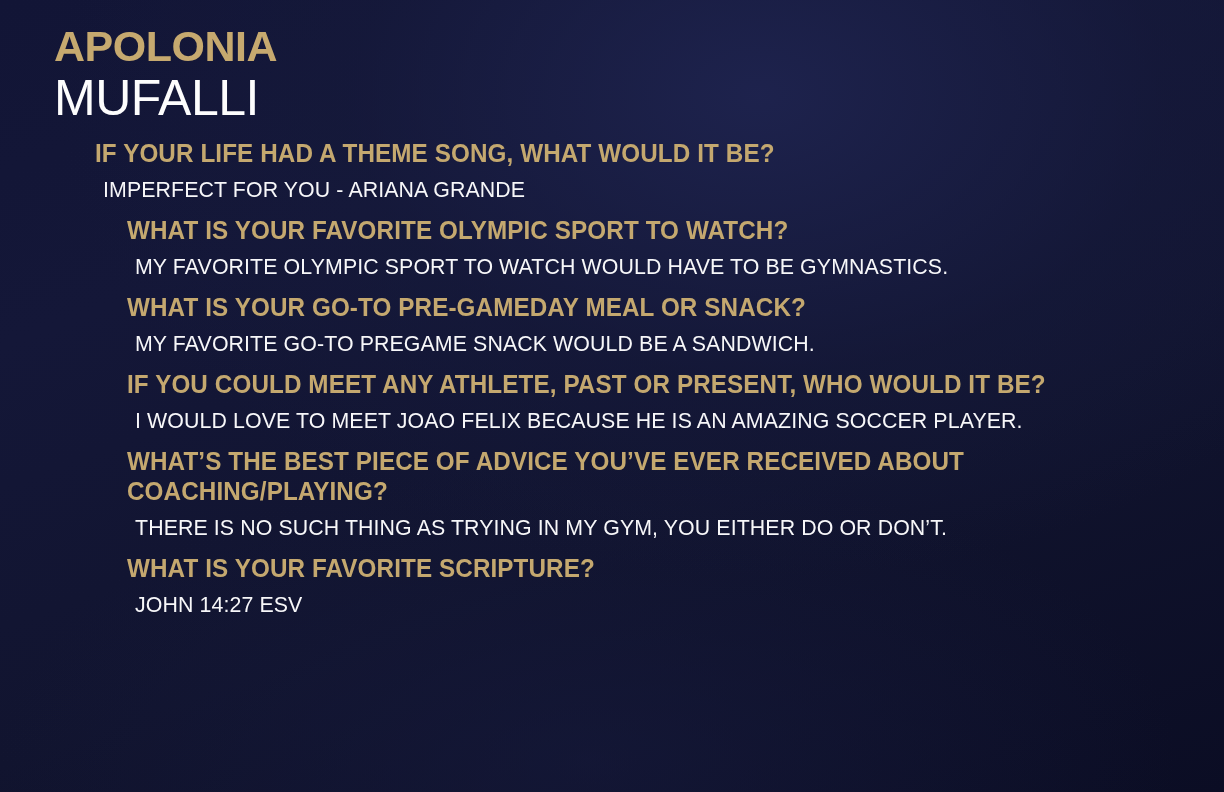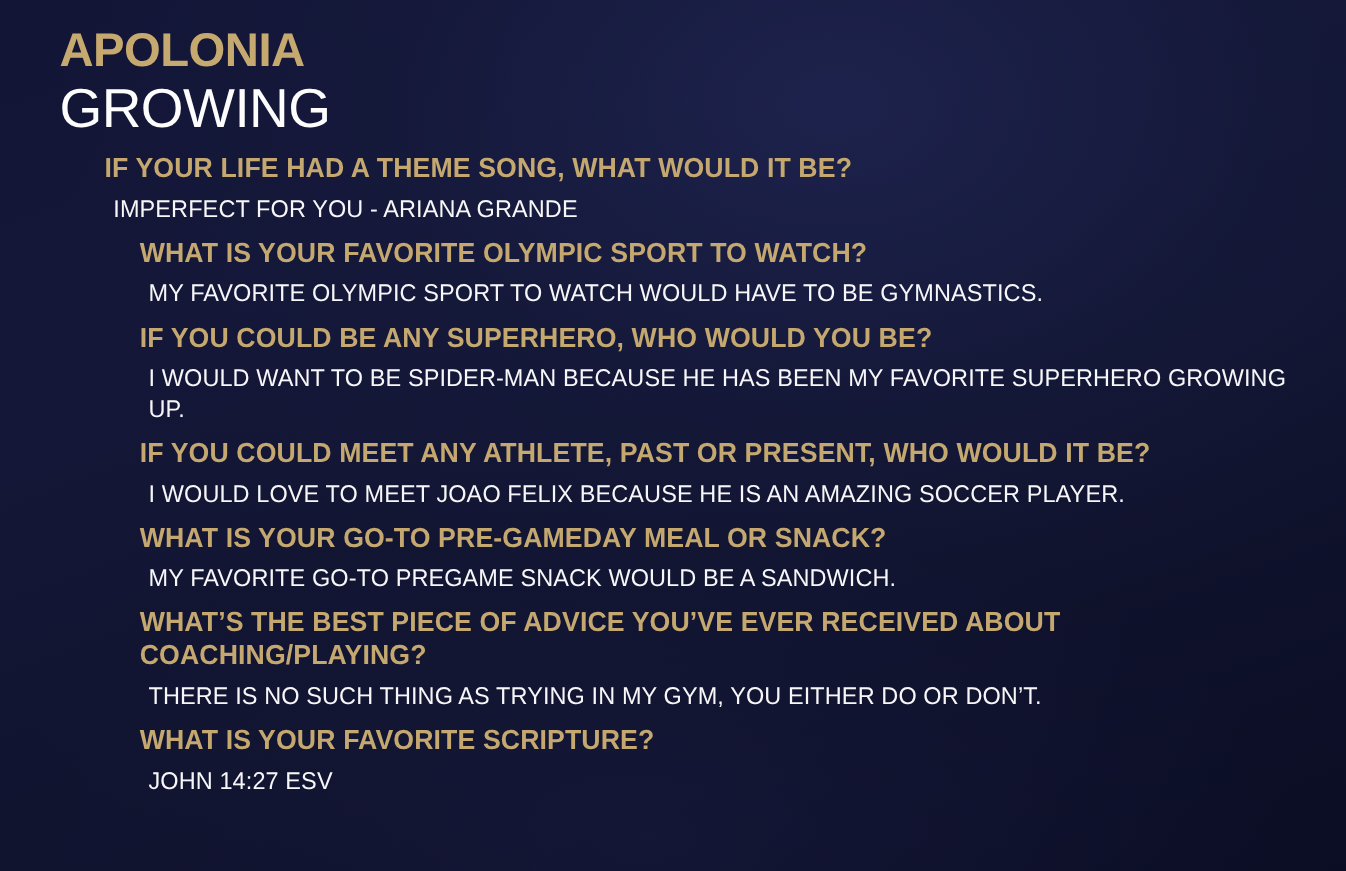--- a/index.html
+++ b/index.html
@@ -101,48 +101,44 @@
 
   .qa-item.wide .qa-question { margin-right: 120px; }
 </style>
 </head>
 <body>
 
 <div id="graphic">
 
   <div class="name-block">
     <div class="name-first">APOLONIA</div>
-    <div class="name-last">GROWING</div>
+    <div class="name-last">MUFALLI</div>
   </div>
 
   <div class="qa-list">
 
     <div class="qa-item">
       <div class="qa-question">IF YOUR LIFE HAD A THEME SONG, WHAT WOULD IT BE?</div>
       <div class="qa-answer">IMPERFECT FOR YOU - ARIANA GRANDE</div>
     </div>
 
     <div class="qa-item">
       <div class="qa-question">WHAT IS YOUR FAVORITE OLYMPIC SPORT TO WATCH?</div>
       <div class="qa-answer">MY FAVORITE OLYMPIC SPORT TO WATCH WOULD HAVE TO BE GYMNASTICS.</div>
     </div>
 
+
     <div class="qa-item">
-      <div class="qa-question">IF YOU COULD BE ANY SUPERHERO, WHO WOULD YOU BE?</div>
-      <div class="qa-answer">I WOULD WANT TO BE SPIDER-MAN BECAUSE HE HAS BEEN MY FAVORITE SUPERHERO GROWING UP.</div>
+      <div class="qa-question">WHAT IS YOUR GO-TO PRE-GAMEDAY MEAL OR SNACK?</div>
+      <div class="qa-answer">MY FAVORITE GO-TO PREGAME SNACK WOULD BE A SANDWICH.</div>
     </div>
 
     <div class="qa-item">
       <div class="qa-question">IF YOU COULD MEET ANY ATHLETE, PAST OR PRESENT, WHO WOULD IT BE?</div>
       <div class="qa-answer">I WOULD LOVE TO MEET JOAO FELIX BECAUSE HE IS AN AMAZING SOCCER PLAYER.</div>
-    </div>
-
-    <div class="qa-item">
-      <div class="qa-question">WHAT IS YOUR GO-TO PRE-GAMEDAY MEAL OR SNACK?</div>
-      <div class="qa-answer">MY FAVORITE GO-TO PREGAME SNACK WOULD BE A SANDWICH.</div>
     </div>
 
     <div class="qa-item wide">
       <div class="qa-question">WHAT’S THE BEST PIECE OF ADVICE YOU’VE EVER RECEIVED ABOUT COACHING/PLAYING?</div>
       <div class="qa-answer">THERE IS NO SUCH THING AS TRYING IN MY GYM, YOU EITHER DO OR DON’T.</div>
     </div>
 
     <div class="qa-item">
       <div class="qa-question">WHAT IS YOUR FAVORITE SCRIPTURE?</div>
       <div class="qa-answer">JOHN 14:27 ESV</div>

